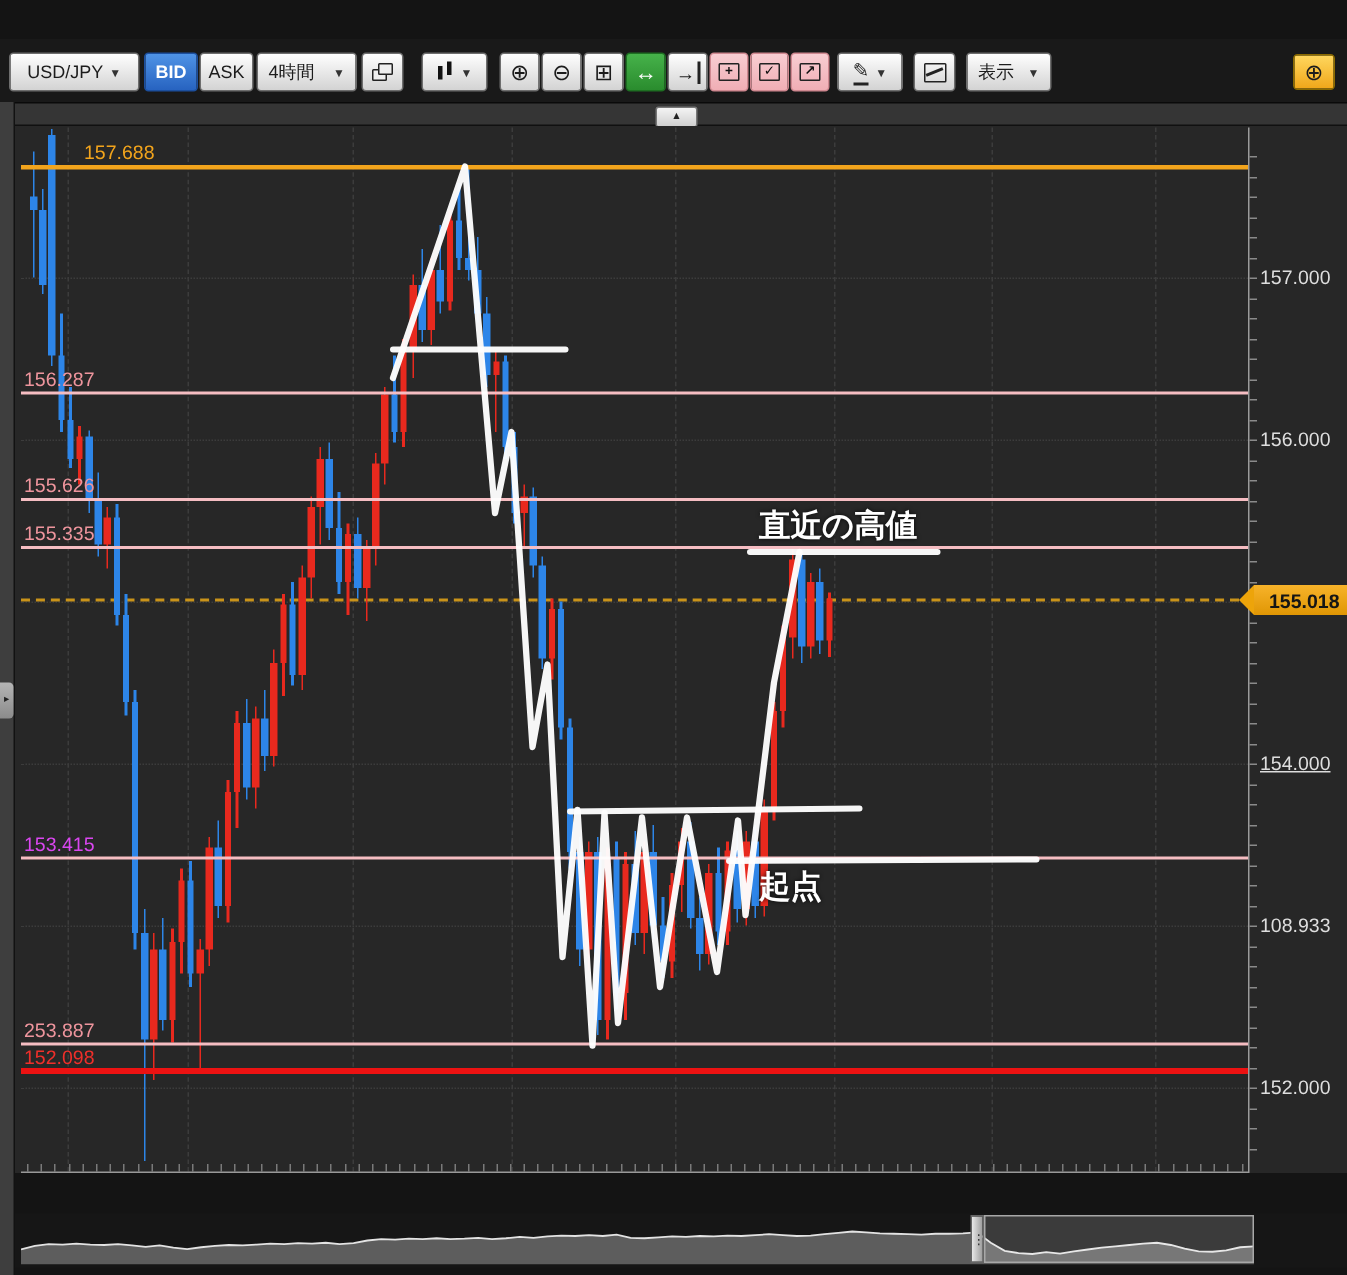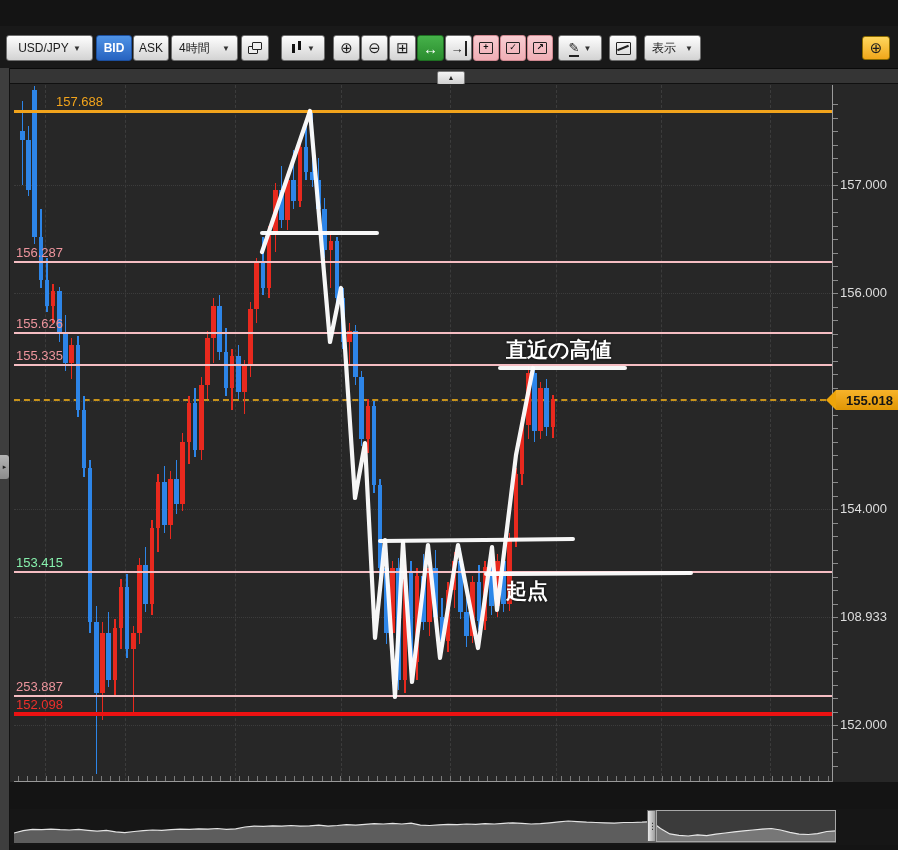--- a/index.html
+++ b/index.html
@@ -328,21 +328,21 @@
       <div style="position: absolute; left: 550.62px; top: 314.84px; width: 4.6px; height: 28.08px; background: rgb(232, 41, 30);"></div>
       <div style="position: absolute; left: 14px; top: 25.5px; width: 818px; height: 3px; background: rgb(242, 164, 28); z-index: 15;"></div>
       <div class="hline-label" style="position: absolute; left: 16px; top: 10px; color: rgb(242, 164, 28); z-index: 18; margin-left: 40px;">157.688</div>
       <div style="position: absolute; left: 14px; top: 177px; width: 818px; height: 2px; background: rgb(245, 189, 194); z-index: 15;"></div>
       <div class="hline-label" style="position: absolute; left: 16px; top: 161px; color: rgb(238, 149, 157); z-index: 18;">156.287</div>
       <div style="position: absolute; left: 14px; top: 248px; width: 818px; height: 2px; background: rgb(245, 189, 194); z-index: 15;"></div>
       <div class="hline-label" style="position: absolute; left: 16px; top: 232px; color: rgb(238, 149, 157); z-index: 18;">155.626</div>
       <div style="position: absolute; left: 14px; top: 280px; width: 818px; height: 2px; background: rgb(245, 189, 194); z-index: 15;"></div>
       <div class="hline-label" style="position: absolute; left: 16px; top: 264px; color: rgb(238, 149, 157); z-index: 18;">155.335</div>
       <div style="position: absolute; left: 14px; top: 487px; width: 818px; height: 2px; background: rgb(245, 189, 194); z-index: 15;"></div>
-      <div class="hline-label" style="position: absolute; left: 16px; top: 471px; color: #86efac; z-index: 18;">153.415</div>
+      <div class="hline-label" style="position: absolute; left: 16px; top: 471px; color: #d946ef; z-index: 18;">153.415</div>
       <div style="position: absolute; left: 14px; top: 611px; width: 818px; height: 2px; background: rgb(245, 189, 194); z-index: 15;"></div>
       <div class="hline-label" style="position: absolute; left: 16px; top: 595px; color: rgb(238, 149, 157); z-index: 18;">253.887</div>
       <div style="position: absolute; left: 14px; top: 628px; width: 818px; height: 4px; background: rgb(236, 18, 18); z-index: 15;"></div>
       <div class="hline-label" style="position: absolute; left: 16px; top: 613px; color: rgb(239, 47, 42); z-index: 18;">152.098</div>
       <div style="position: absolute; left: 832px; top: 1px; width: 1px; height: 697px; background: rgb(155, 155, 155);"></div>
       <div style="position: absolute; left: 833px; top: 20px; width: 5px; height: 1px; background: rgb(138, 138, 138);"></div>
       <div style="position: absolute; left: 833px; top: 33.5px; width: 5px; height: 1px; background: rgb(138, 138, 138);"></div>
       <div style="position: absolute; left: 833px; top: 47px; width: 5px; height: 1px; background: rgb(138, 138, 138);"></div>
       <div style="position: absolute; left: 833px; top: 60.5px; width: 5px; height: 1px; background: rgb(138, 138, 138);"></div>
       <div style="position: absolute; left: 833px; top: 74px; width: 5px; height: 1px; background: rgb(138, 138, 138);"></div>
@@ -386,21 +386,21 @@
       <div style="position: absolute; left: 833px; top: 587px; width: 5px; height: 1px; background: rgb(138, 138, 138);"></div>
       <div style="position: absolute; left: 833px; top: 600.5px; width: 5px; height: 1px; background: rgb(138, 138, 138);"></div>
       <div style="position: absolute; left: 833px; top: 614px; width: 5px; height: 1px; background: rgb(138, 138, 138);"></div>
       <div style="position: absolute; left: 833px; top: 627.5px; width: 5px; height: 1px; background: rgb(138, 138, 138);"></div>
       <div style="position: absolute; left: 833px; top: 641px; width: 5px; height: 1px; background: rgb(138, 138, 138);"></div>
       <div style="position: absolute; left: 833px; top: 654.5px; width: 5px; height: 1px; background: rgb(138, 138, 138);"></div>
       <div style="position: absolute; left: 833px; top: 668px; width: 5px; height: 1px; background: rgb(138, 138, 138);"></div>
       <div style="position: absolute; left: 833px; top: 681.5px; width: 5px; height: 1px; background: rgb(138, 138, 138);"></div>
       <div class="axis-label" style="position: absolute; top: 93px;">157.000</div>
       <div class="axis-label" style="position: absolute; top: 201px;">156.000</div>
-      <div class="axis-label" style="position: absolute; top: 417px;">154.000</div>
+      <div class="axis-label" style="position: absolute; top: 417px; text-decoration: underline;">154.000</div>
       <div class="axis-label" style="position: absolute; top: 525px;">108.933</div>
       <div class="axis-label" style="position: absolute; top: 633px;">152.000</div>
       <div style="position: absolute; left: 18px; top: 692px; width: 1px; height: 5px; background: rgb(122, 122, 122);"></div>
       <div style="position: absolute; left: 27.2px; top: 692px; width: 1px; height: 5px; background: rgb(122, 122, 122);"></div>
       <div style="position: absolute; left: 36.4px; top: 692px; width: 1px; height: 5px; background: rgb(122, 122, 122);"></div>
       <div style="position: absolute; left: 45.6px; top: 692px; width: 1px; height: 5px; background: rgb(122, 122, 122);"></div>
       <div style="position: absolute; left: 54.8px; top: 692px; width: 1px; height: 5px; background: rgb(122, 122, 122);"></div>
       <div style="position: absolute; left: 64px; top: 692px; width: 1px; height: 5px; background: rgb(122, 122, 122);"></div>
       <div style="position: absolute; left: 73.2px; top: 692px; width: 1px; height: 5px; background: rgb(122, 122, 122);"></div>
       <div style="position: absolute; left: 82.4px; top: 692px; width: 1px; height: 5px; background: rgb(122, 122, 122);"></div>

